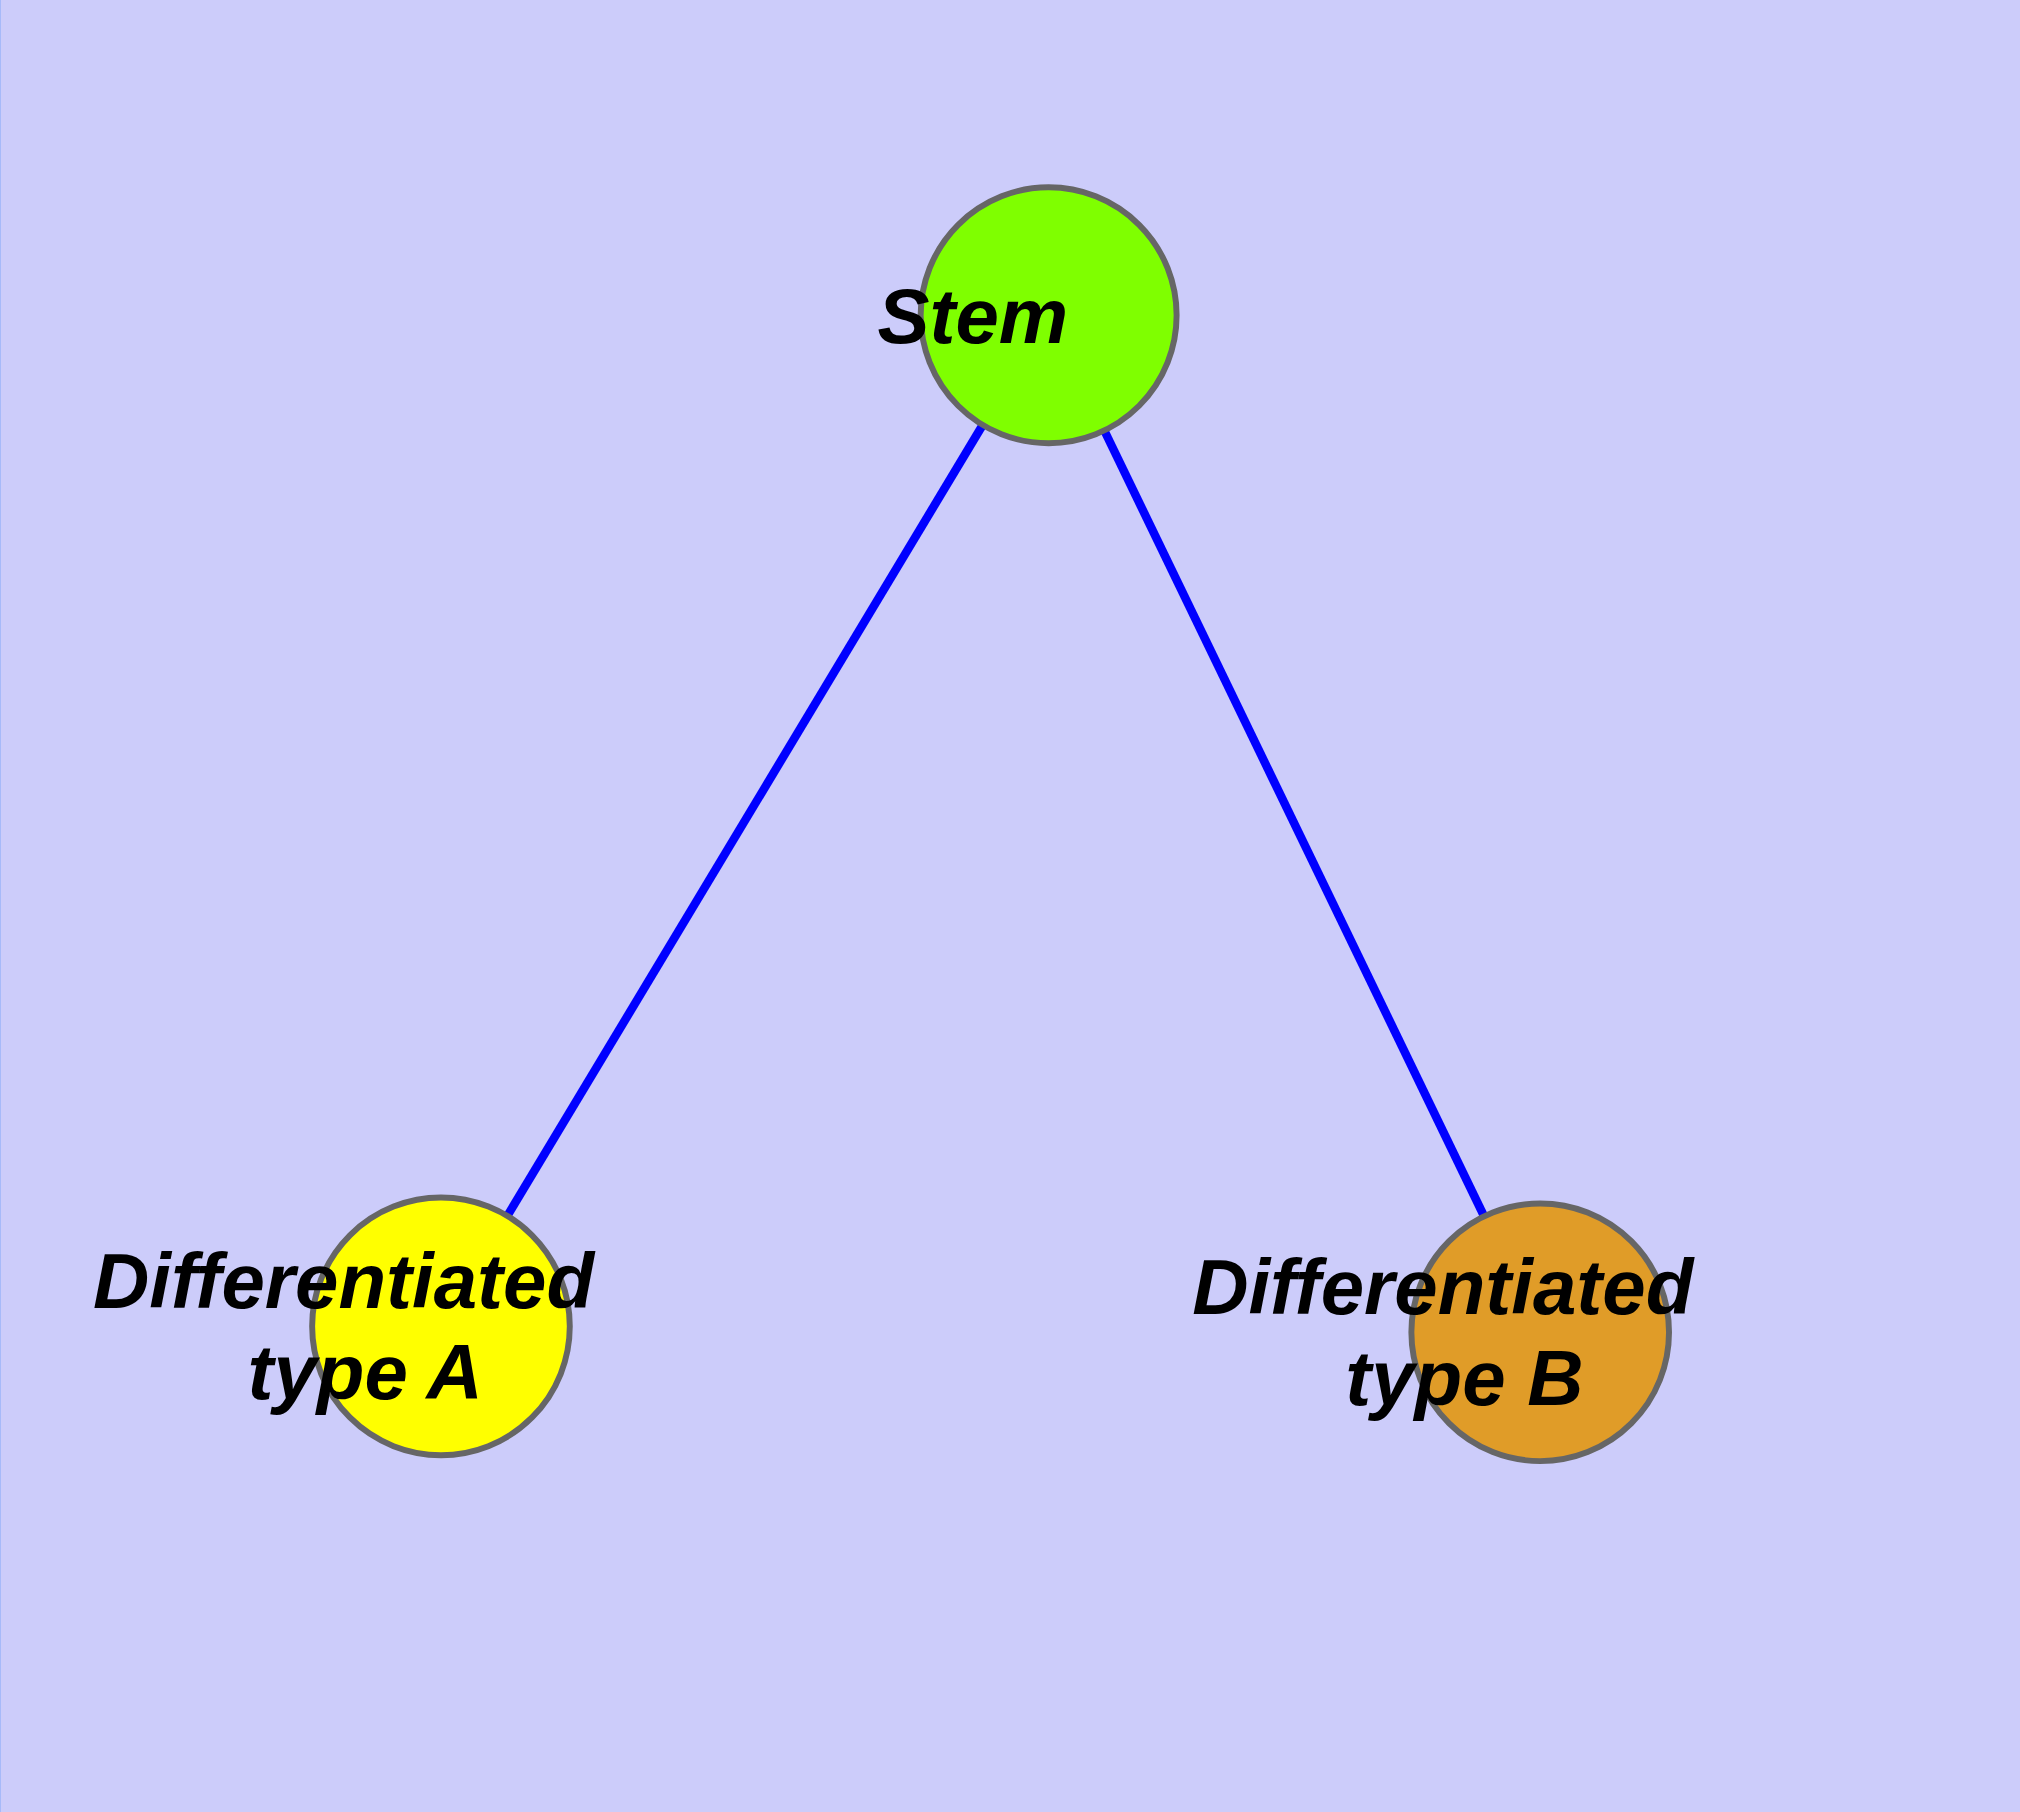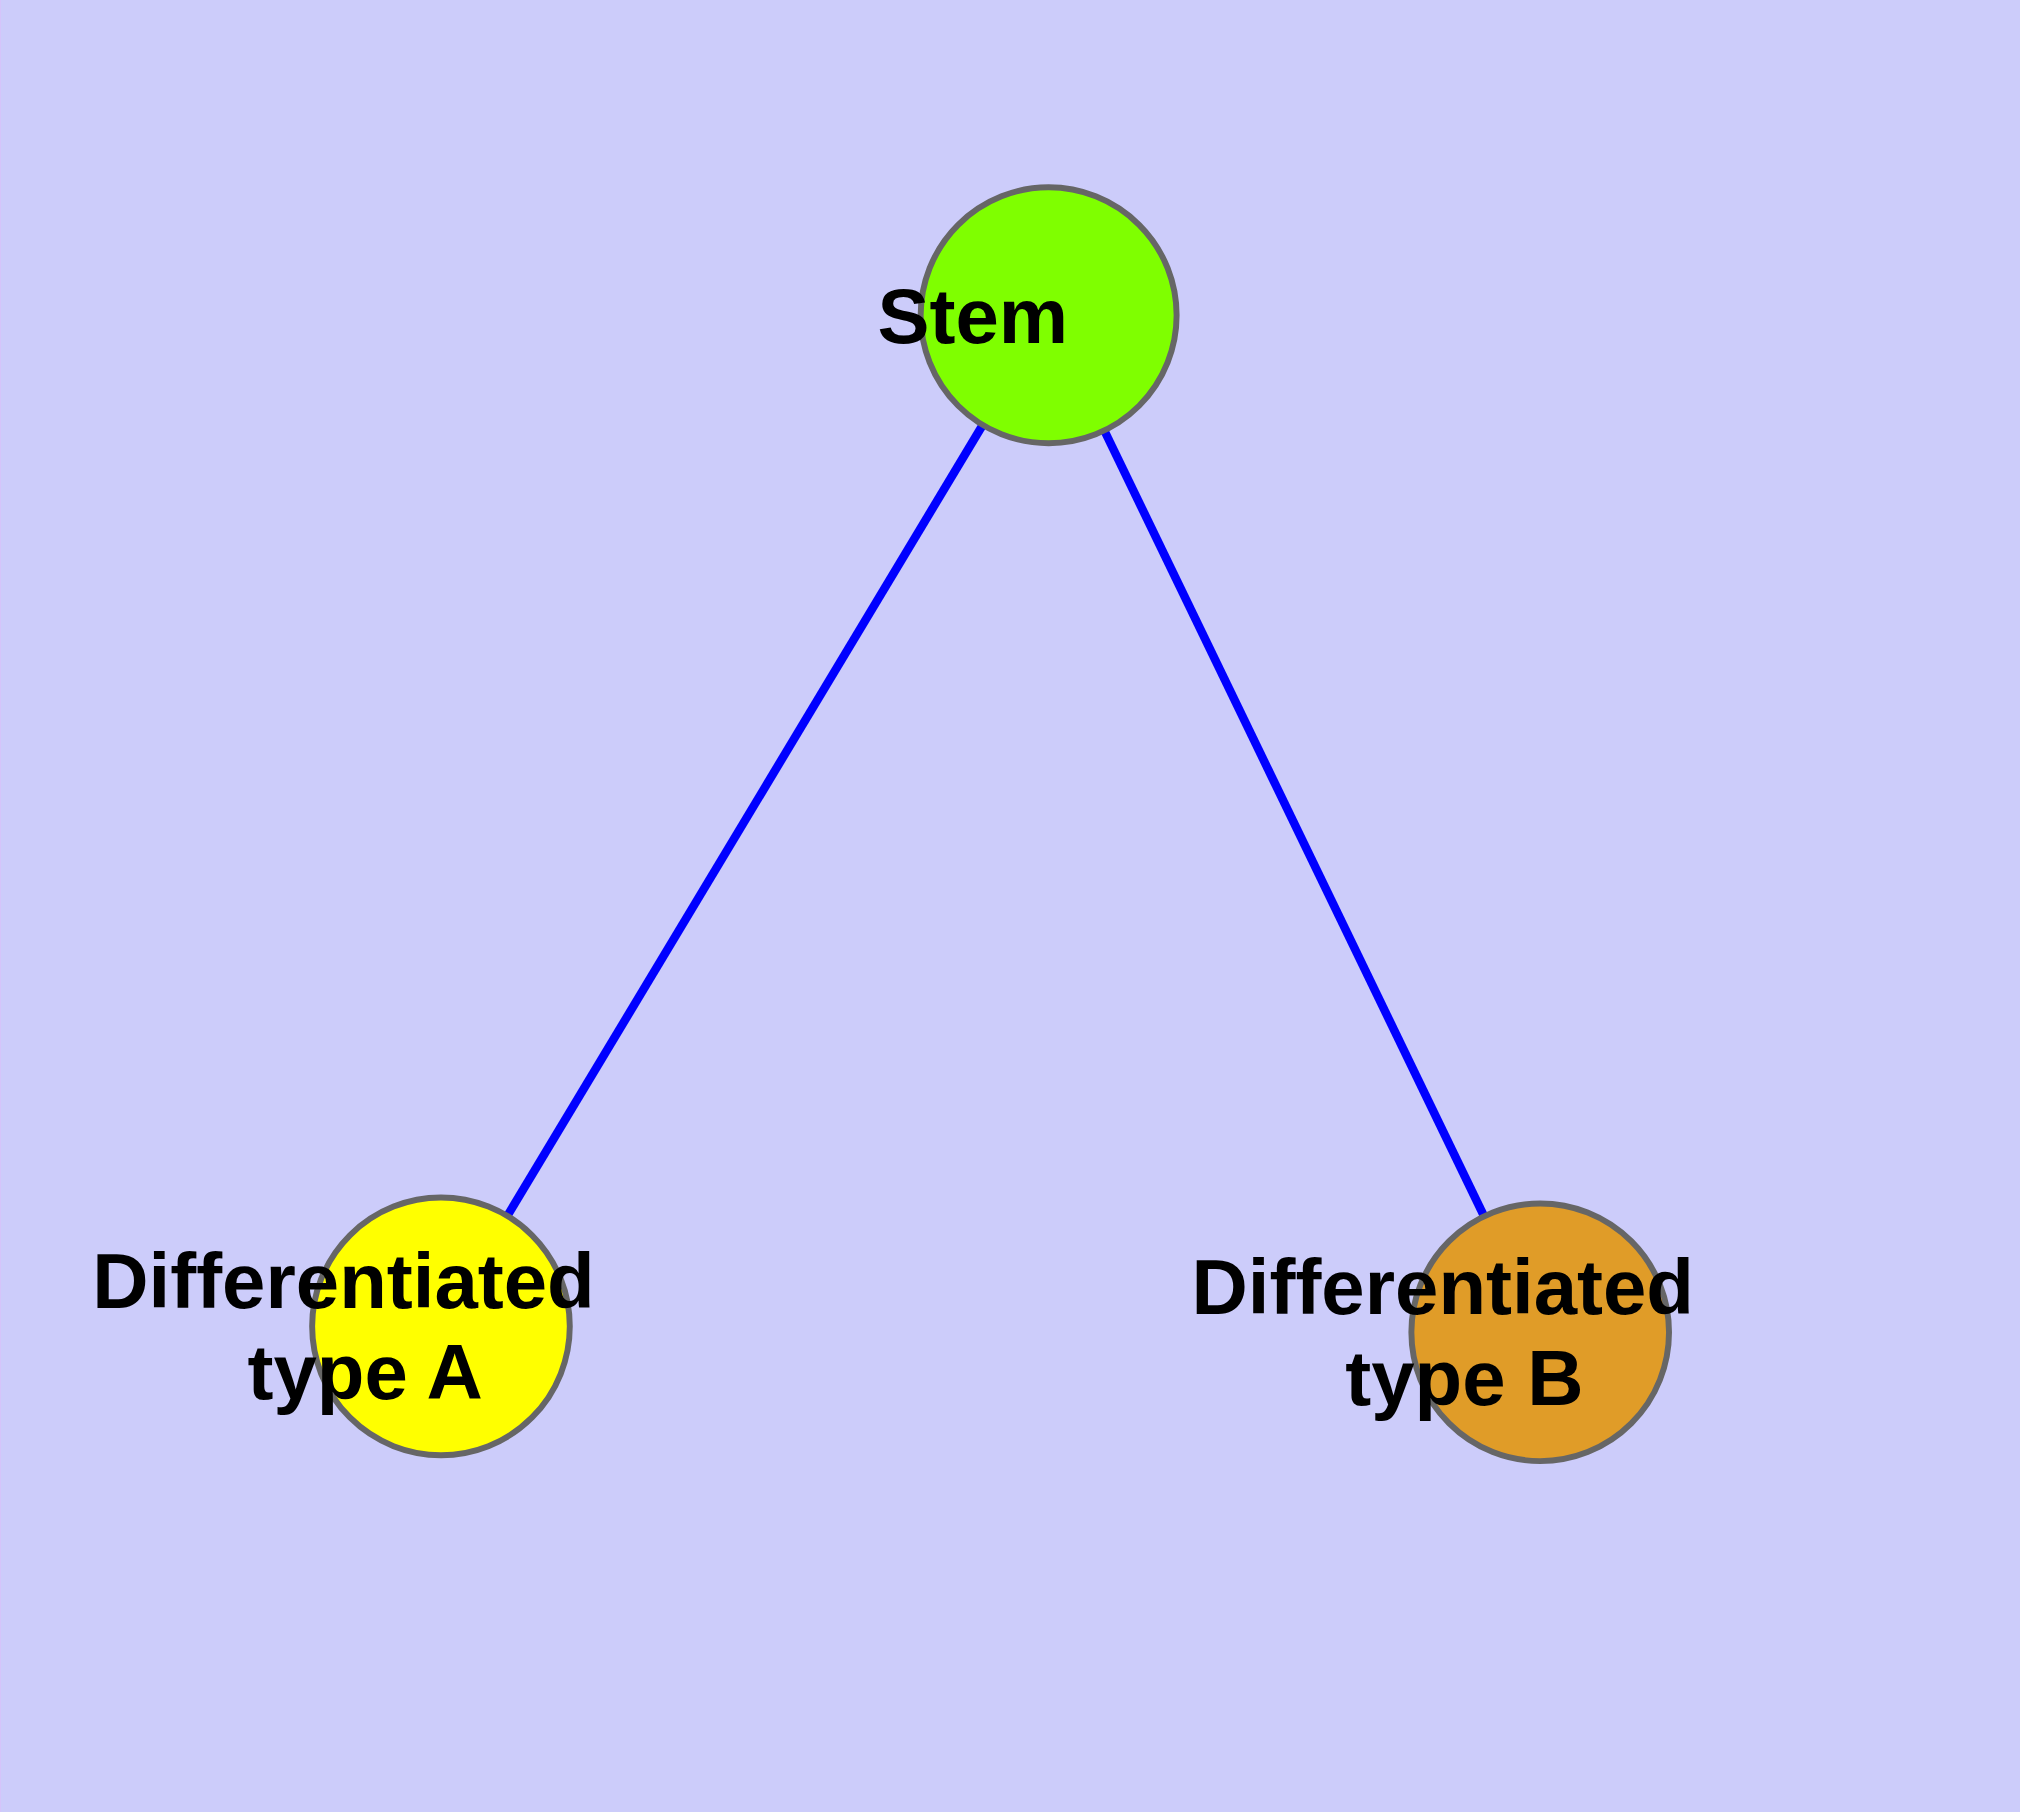--- a/index.html
+++ b/index.html
@@ -39,21 +39,21 @@
     font-size: 92px;
     fill: #000000;
     text-anchor: middle;
     dominant-baseline: auto;
     white-space: pre;
   }
 </style>
 </head>
 <body>
 
-<div id="canvas" style="width: 2021px; height: 1812px; background: #f0abfc;">
+<div id="canvas" style="width: 2021px; height: 1812px; background: #3b82f6; font-style: italic;">
   <svg id="graph-svg" viewBox="0 0 2384 2138" style="width: 2021px; height: 1812px;">
 
     <rect x="0" y="0" width="2384" height="2138" fill="#ccccfa"></rect>
 
     <g>
       <line class="edge-line" x1="1160.2456981822115" y1="499.7097378920803" x2="597.2694313601896" y2="1436.4331497730736" stroke="#0000ff" stroke-width="10"></line>
       <line class="edge-line" x1="1301.8401304205006" y1="506.15199397344963" x2="1751.7247009189591" y2="1436.9476570737083" stroke="#0000ff" stroke-width="10"></line>
     </g>
 
     <g>

